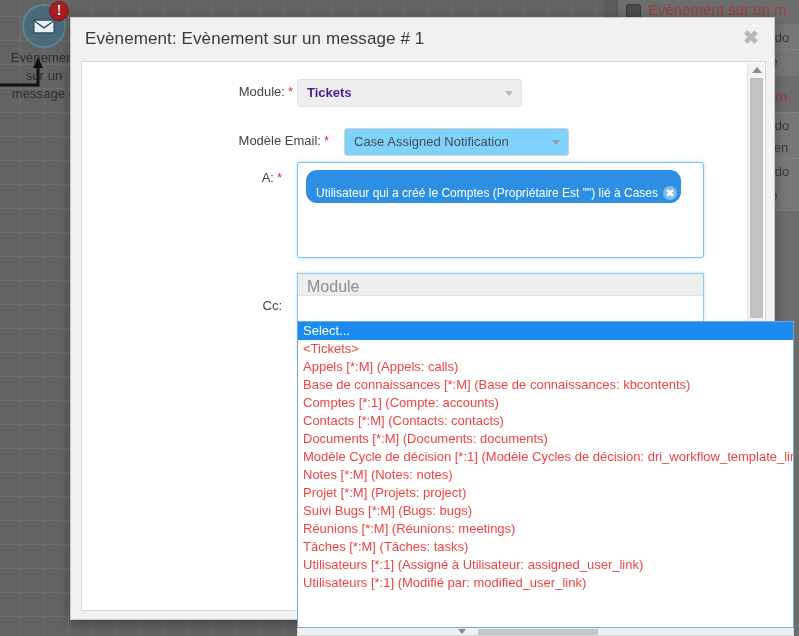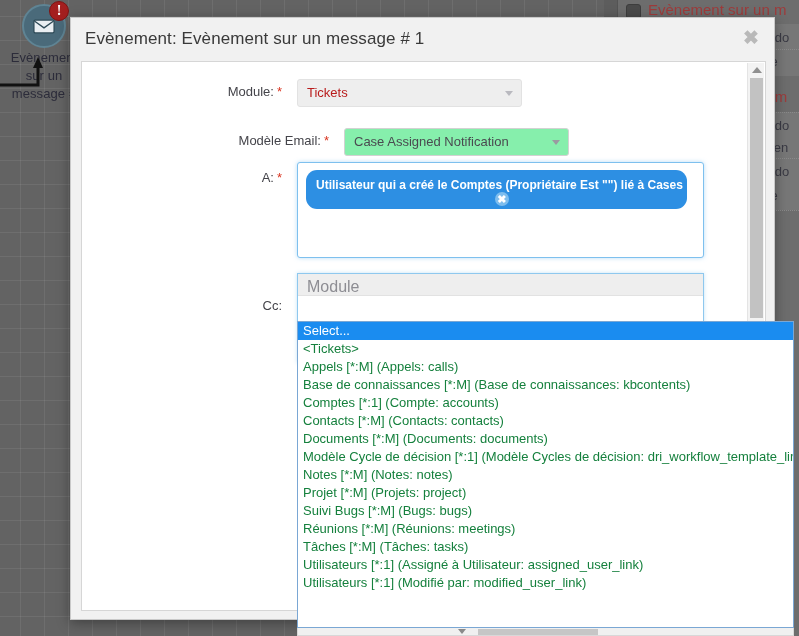--- a/index.html
+++ b/index.html
@@ -123,25 +123,25 @@
   .form-label {
     position: absolute; text-align: right;
     font-size: 13px; color: #44444a;
     width: 200px;
   }
   .req { color: #d9331f; font-size: 13px; margin-left: 3px; }
 
   .sel {
     position: absolute;
     height: 28px; border: 1px solid #d2d2d2; border-radius: 3px;
-    background: #86efac; font-size: 13px; color: #4a4a50;
+    background: #7dd3fc; font-size: 13px; color: #4a4a50;
     padding: 0 22px 0 9px; line-height: 26px;
     white-space: nowrap; overflow: hidden;
   }
-  .sel.disabled { background: #eeeeee; color: #b91c1c; border-color: #e2e2e2; }
+  .sel.disabled { background: #eeeeee; color: #4c1d95; border-color: #e2e2e2; font-weight: bold; }
   .sel .caret {
     position: absolute; right: 8px; top: 11px;
     width: 0; height: 0;
     border-left: 4px solid transparent;
     border-right: 4px solid transparent;
     border-top: 5px solid #9a9aa0;
   }
   .sel.disabled .caret { border-top-color: #b9b9bf; }
 
   
@@ -149,26 +149,25 @@
     position: absolute;
     border: 1px solid #7ec0ee; border-radius: 3px;
     background: #ffffff;
     box-shadow: 0 0 4px rgba(126,192,238,0.55);
     padding: 7px 8px;
   }
   .token {
     display: inline-flex; align-items: center;
     background: #2d8fe3; color: #ffffff;
     border-radius: 11px;
-    font-size: 12px; font-weight: bold;
-    padding: 8px 4px 3px 10px;
+    font-size: 12px; font-weight: normal;
+    padding: 16px 4px 3px 10px;
     line-height: 14px;
     max-width: 100%;
     white-space: nowrap;
-    flex-direction: column;
   }
   .token-x {
     display: inline-block; width: 14px; height: 14px;
     border-radius: 50%; background: #7dbdee;
     color: #ffffff; font-size: 11px; line-height: 14px;
     text-align: center; margin-left: 5px; cursor: pointer;
     font-family: "Liberation Sans", sans-serif;
   }
 
   
@@ -220,21 +219,21 @@
   .dropdown {
     position: absolute; left: 297px; top: 321px;
     width: 497px; height: 307px;
     background: #ffffff;
     border: 1px solid #7aa7d4;
     overflow: hidden;
     z-index: 40;
   }
   .dd-item {
     height: 18px; line-height: 18px;
-    font-size: 13px; color: #15803d;
+    font-size: 13px; color: #ef4444;
     padding: 0 5px; white-space: nowrap;
     overflow: hidden; cursor: default;
   }
   .dd-item.selected { background: #1a8cf0; color: #ffffff; }
   .dd-hscroll {
     position: absolute; left: 297px; top: 628px;
     width: 497px; height: 8px;
     background: #f0f0f0; border: 1px solid #d8d8d8;
     border-top: none;
     z-index: 41;
@@ -321,21 +320,21 @@
 <div class="modal">
 
   <div class="modal-header">
     <div class="modal-title">Evènement: Evènement sur un message # 1</div>
     <div class="modal-close">✖</div>
   </div>
 
   <div class="modal-body">
 
     <div class="form-row" style="top:14px; height:30px;">
-      <div class="form-label" style="left:0px; top:8px;">
+      <div class="form-label" style="left:11px; top:8px;">
         <span>Module:</span><span class="req">*</span>
       </div>
       <div class="sel disabled" style="left:215px; top:3px; width:225px;">
         <span>Tickets</span>
         <span class="caret"></span>
       </div>
     </div>
 
     <div class="form-row" style="top:63px; height:30px;margin-left:47px;">
       <div class="form-label" style="left:0px; top:8px;">

